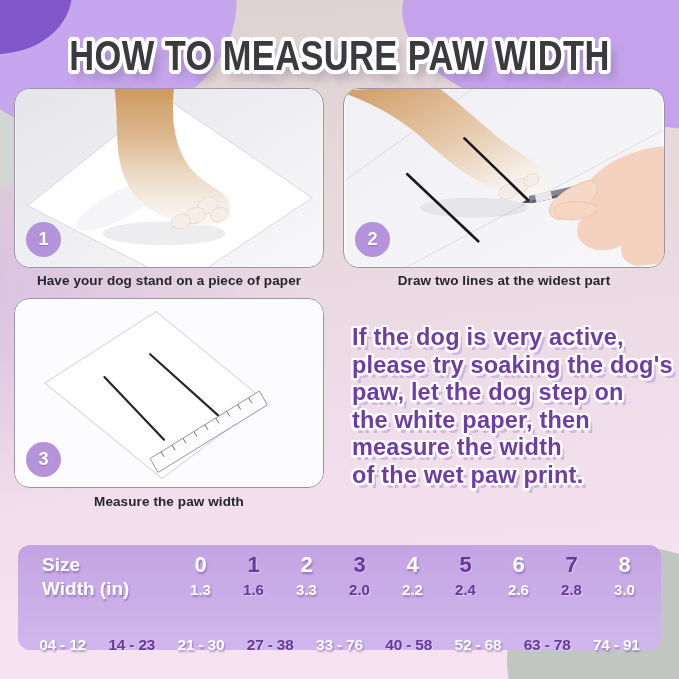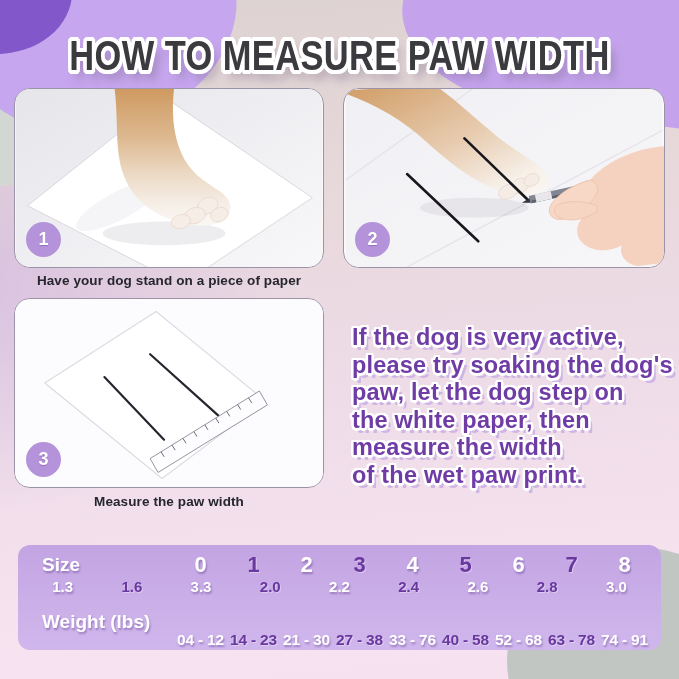--- a/index.html
+++ b/index.html
@@ -202,20 +202,21 @@
           <line x1="213" y1="112.4" x2="216.2" y2="117.5"></line>
           <line x1="224" y1="105.6" x2="227.2" y2="110.7"></line>
           <line x1="235" y1="98.8" x2="238.2" y2="103.9"></line>
         </g>
       </g>
     </svg>
     <div class="badge">3</div>
   </div>
 
   <div class="caption" id="caption1">Have your dog stand on a piece of paper</div>
+  <div class="caption" id="caption2">Draw two lines at the widest part</div>
   <div class="caption" id="caption3">Measure the paw width</div>
 
   <div class="tip">If the dog is very active,
 please try soaking the dog's
 paw, let the dog step on
 the white paper, then
 measure the width
 of the wet paw print.</div>
 
   <div class="size-table">
@@ -225,32 +226,32 @@
       <div class="tcell d">1</div>
       <div class="tcell w">2</div>
       <div class="tcell d">3</div>
       <div class="tcell w">4</div>
       <div class="tcell d">5</div>
       <div class="tcell w">6</div>
       <div class="tcell d">7</div>
       <div class="tcell w">8</div>
     </div>
     <div class="trow trow-width">
+      <div class="tlabel">Width (in)</div>
       <div class="tcell w">1.3</div>
       <div class="tcell d">1.6</div>
       <div class="tcell w">3.3</div>
       <div class="tcell d">2.0</div>
       <div class="tcell w">2.2</div>
       <div class="tcell d">2.4</div>
       <div class="tcell w">2.6</div>
       <div class="tcell d">2.8</div>
       <div class="tcell w">3.0</div>
     </div>
     <div class="trow trow-weight">
-      <div class="tlabel">Weight (lbs)</div>
       <div class="tcell w">04 - 12</div>
       <div class="tcell d">14 - 23</div>
       <div class="tcell w">21 - 30</div>
       <div class="tcell d">27 - 38</div>
       <div class="tcell w">33 - 76</div>
       <div class="tcell d">40 - 58</div>
       <div class="tcell w">52 - 68</div>
       <div class="tcell d">63 - 78</div>
       <div class="tcell w">74 - 91</div>
     </div>

